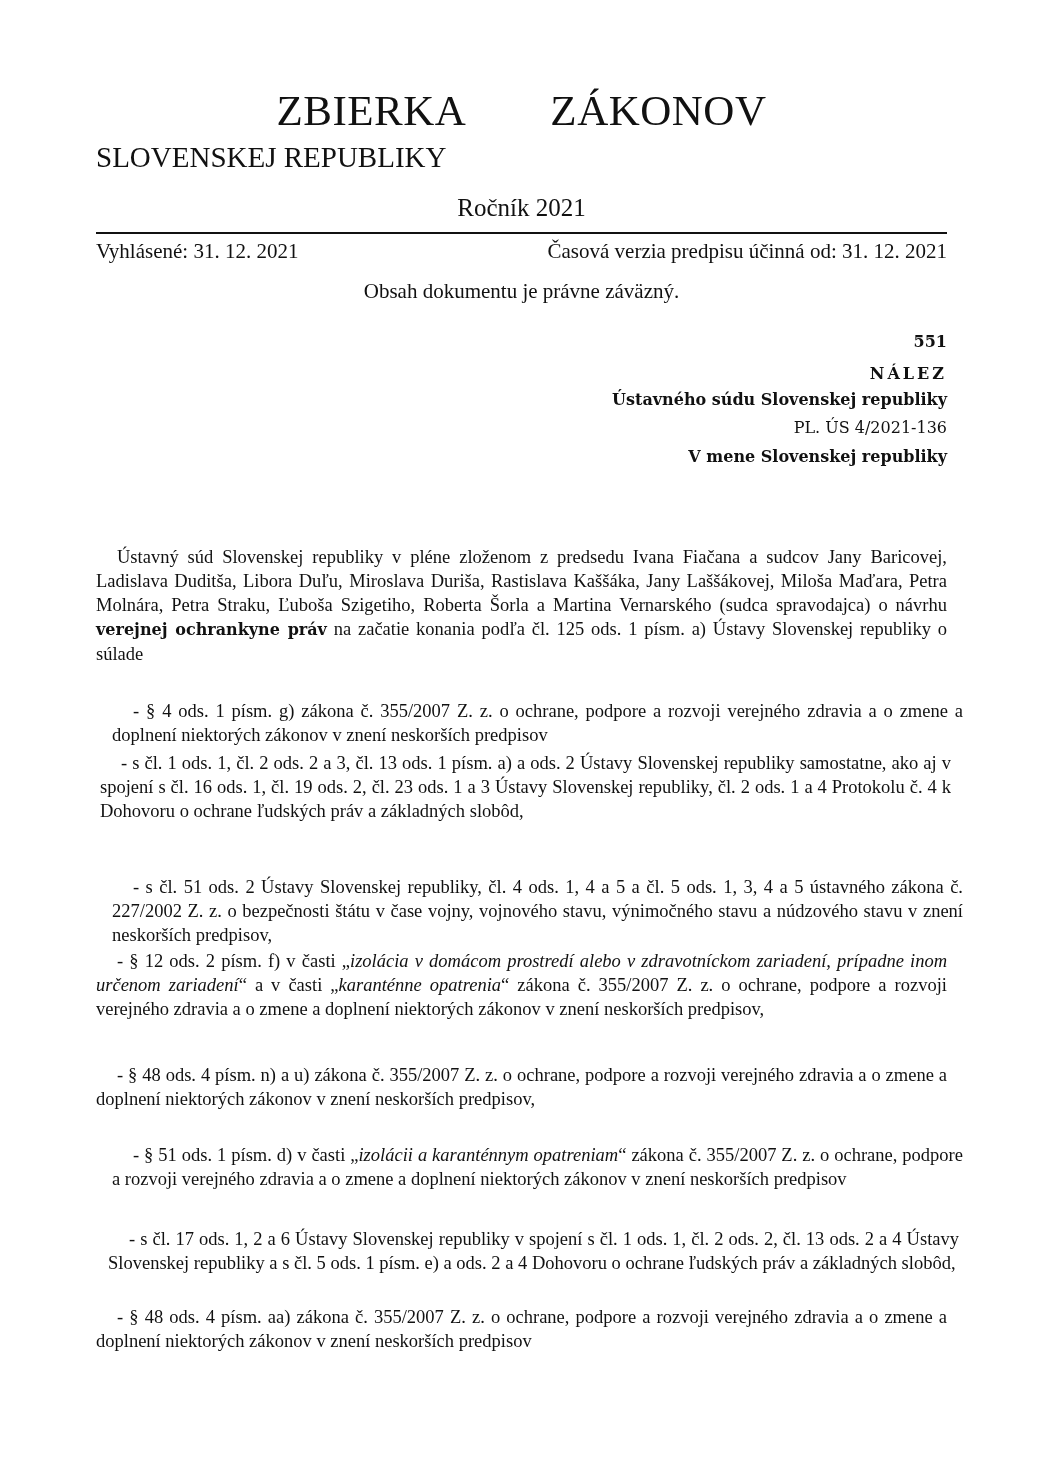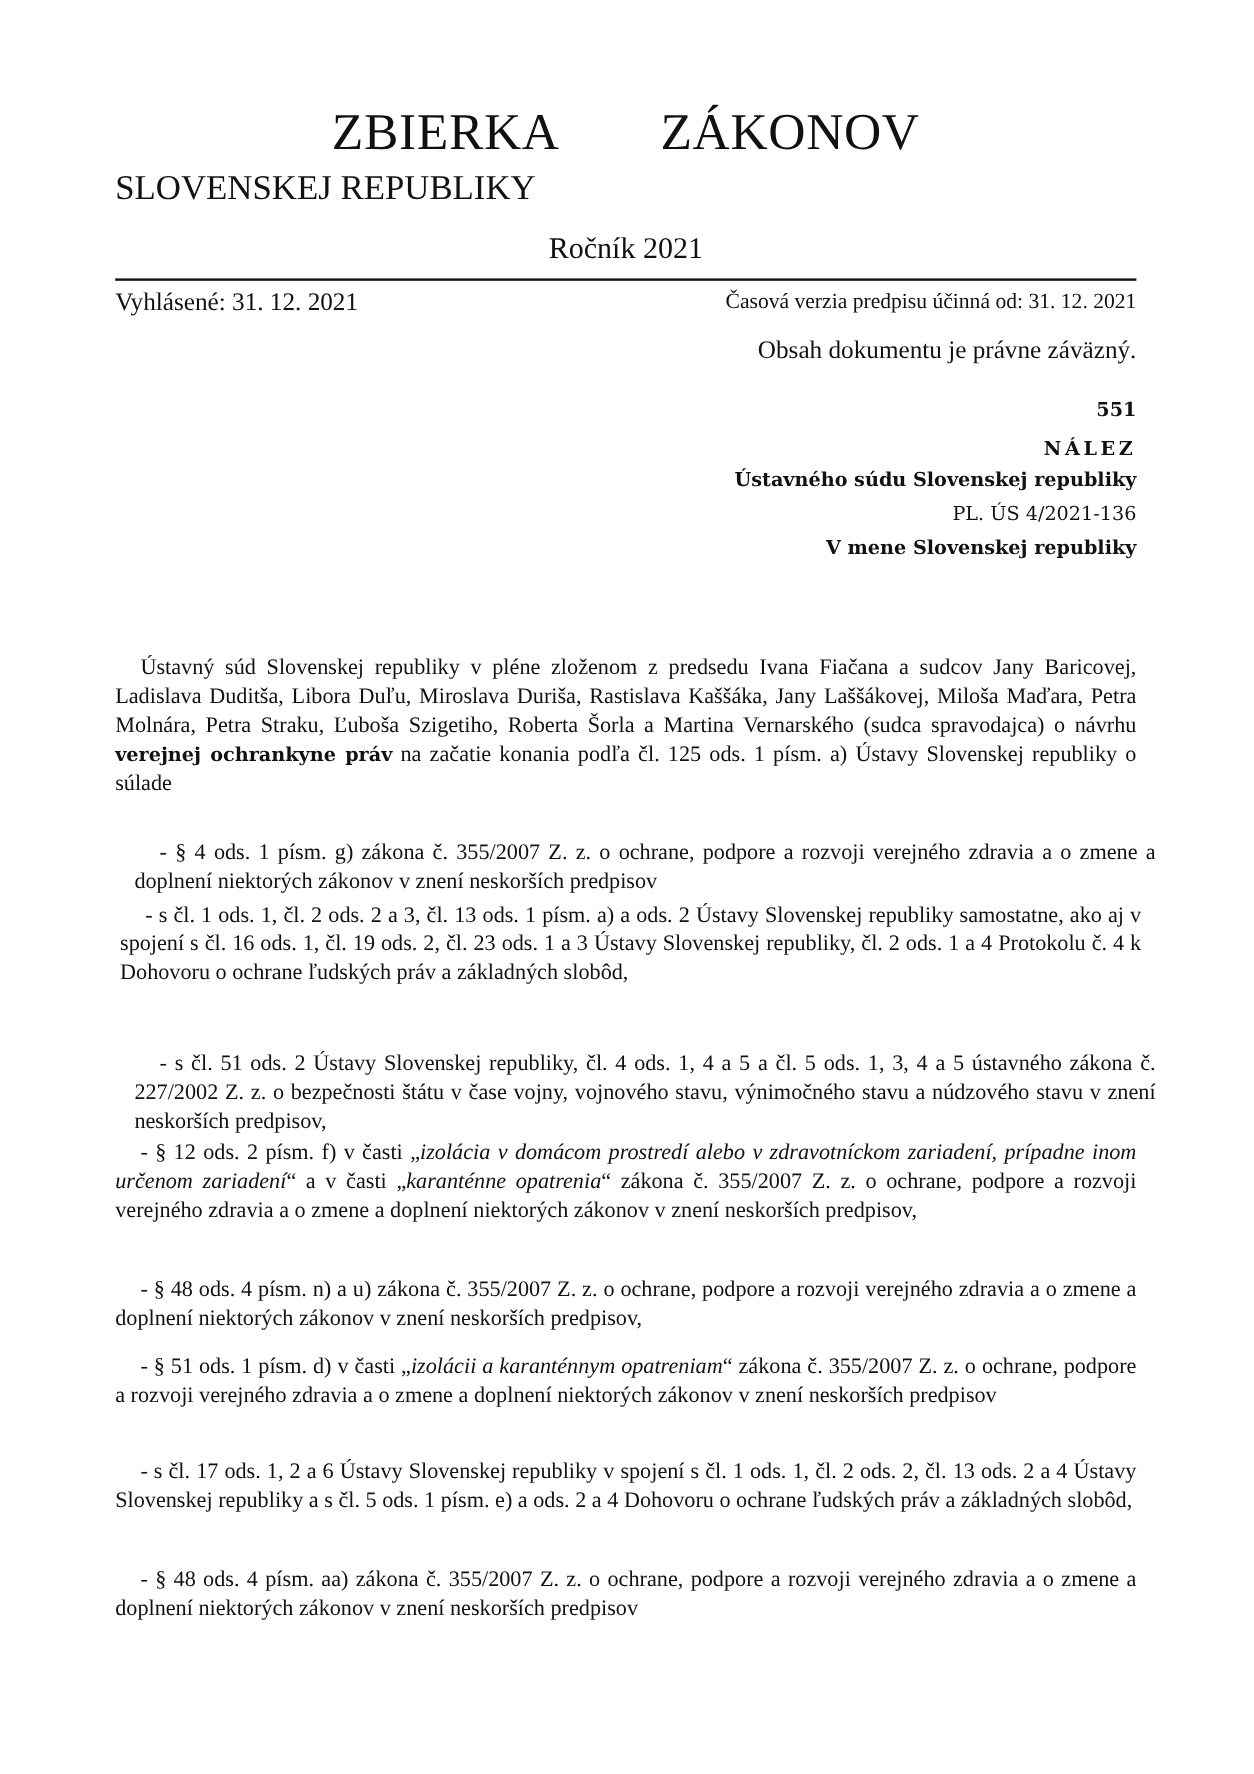--- a/index.html
+++ b/index.html
@@ -23,24 +23,24 @@
       position: absolute; top: 193px; left: 0; width: 851px; text-align: center;
       font-family: "Liberation Serif", serif; font-size: 25px; line-height: 30px;
     }
     .rule { position: absolute; top: 232px; left: 0; width: 851px; height: 2px; background: #111; }
     .meta-left {
       position: absolute; top: 238px; left: 0;
       font-family: "Liberation Serif", serif; font-size: 21px; line-height: 26px;
     }
     .meta-right {
       position: absolute; top: 238px; right: 0;
-      font-family: "Liberation Serif", serif; font-size: 18px; line-height: 26px; text-align: right;
+      font-family: "Liberation Serif", serif; font-size: 21px; line-height: 26px; text-align: right;
     }
     .binding {
-      position: absolute; top: 278px; left: 0; width: 851px; text-align: right;
+      position: absolute; top: 278px; left: 0; width: 851px; text-align: center;
       font-family: "Liberation Serif", serif; font-size: 21px; line-height: 26px;
     }
     .c { position: absolute; left: 0; width: 851px; text-align: right; font-size: 16px; line-height: 20px; }
     .num { top: 332px; font-weight: bold; }
     .nalez { top: 364px; font-weight: bold; letter-spacing: 3px; }
     .court { top: 390px; font-weight: bold; }
     .ref { top: 418px; }
     .inname { top: 447px; font-weight: bold; }
 
     .body-text {
@@ -79,16 +79,16 @@
   <div class="c ref">PL. ÚS 4/2021-136</div>
   <div class="c inname">V mene Slovenskej republiky</div>
 
   <p class="body-text p0" style="margin:0"><span>Ústavný súd Slovenskej republiky v pléne zloženom z predsedu Ivana Fiačana a sudcov Jany Baricovej, Ladislava Duditša, Libora Duľu, Miroslava Duriša, Rastislava Kaššáka, Jany Laššákovej, Miloša Maďara, Petra Molnára, Petra Straku, Ľuboša Szigetiho, Roberta Šorla a Martina Vernarského (sudca spravodajca) o návrhu </span><b>verejnej ochrankyne práv</b><span> na začatie konania podľa čl. 125 ods. 1 písm. a) Ústavy Slovenskej republiky o súlade</span></p>
 
   <p class="body-text p1" style="margin:16px">- § 4 ods. 1 písm. g) zákona č. 355/2007 Z. z. o ochrane, podpore a rozvoji verejného zdravia a o zmene a doplnení niektorých zákonov v znení neskorších predpisov</p>
   <p class="body-text p2" style="margin:4px">- s čl. 1 ods. 1, čl. 2 ods. 2 a 3, čl. 13 ods. 1 písm. a) a ods. 2 Ústavy Slovenskej republiky samostatne, ako aj v spojení s čl. 16 ods. 1, čl. 19 ods. 2, čl. 23 ods. 1 a 3 Ústavy Slovenskej republiky, čl. 2 ods. 1 a 4 Protokolu č. 4 k Dohovoru o ochrane ľudských práv a základných slobôd,</p>
   <p class="body-text p3" style="margin:16px">- s čl. 51 ods. 2 Ústavy Slovenskej republiky, čl. 4 ods. 1, 4 a 5 a čl. 5 ods. 1, 3, 4 a 5 ústavného zákona č. 227/2002 Z. z. o bezpečnosti štátu v čase vojny, vojnového stavu, výnimočného stavu a núdzového stavu v znení neskorších predpisov,</p>
   <p class="body-text p4" style="margin:0"><span>- § 12 ods. 2 písm. f) v časti „</span><i>izolácia v domácom prostredí alebo v zdravotníckom zariadení, prípadne inom určenom zariadení</i><span>“ a v časti „</span><i>karanténne opatrenia</i><span>“ zákona č. 355/2007 Z. z. o ochrane, podpore a rozvoji verejného zdravia a o zmene a doplnení niektorých zákonov v znení neskorších predpisov,</span></p>
   <p class="body-text p5" style="margin:0">- § 48 ods. 4 písm. n) a u) zákona č. 355/2007 Z. z. o ochrane, podpore a rozvoji verejného zdravia a o zmene a doplnení niektorých zákonov v znení neskorších predpisov,</p>
-  <p class="body-text p6" style="margin:0"><span>- § 51 ods. 1 písm. d) v časti „</span><i>izolácii a karanténnym opatreniam</i><span>“ zákona č. 355/2007 Z. z. o ochrane, podpore a rozvoji verejného zdravia a o zmene a doplnení niektorých zákonov v znení neskorších predpisov</span></p>
-  <p class="body-text p7" style="margin:0">- s čl. 17 ods. 1, 2 a 6 Ústavy Slovenskej republiky v spojení s čl. 1 ods. 1, čl. 2 ods. 2, čl. 13 ods. 2 a 4 Ústavy Slovenskej republiky a s čl. 5 ods. 1 písm. e) a ods. 2 a 4 Dohovoru o ochrane ľudských práv a základných slobôd,</p>
+  <p class="body-text p6" style="margin:16px"><span>- § 51 ods. 1 písm. d) v časti „</span><i>izolácii a karanténnym opatreniam</i><span>“ zákona č. 355/2007 Z. z. o ochrane, podpore a rozvoji verejného zdravia a o zmene a doplnení niektorých zákonov v znení neskorších predpisov</span></p>
+  <p class="body-text p7" style="margin:12px">- s čl. 17 ods. 1, 2 a 6 Ústavy Slovenskej republiky v spojení s čl. 1 ods. 1, čl. 2 ods. 2, čl. 13 ods. 2 a 4 Ústavy Slovenskej republiky a s čl. 5 ods. 1 písm. e) a ods. 2 a 4 Dohovoru o ochrane ľudských práv a základných slobôd,</p>
   <p class="body-text p8" style="margin:0">- § 48 ods. 4 písm. aa) zákona č. 355/2007 Z. z. o ochrane, podpore a rozvoji verejného zdravia a o zmene a doplnení niektorých zákonov v znení neskorších predpisov</p>
 </div>
 
 </body></html>

